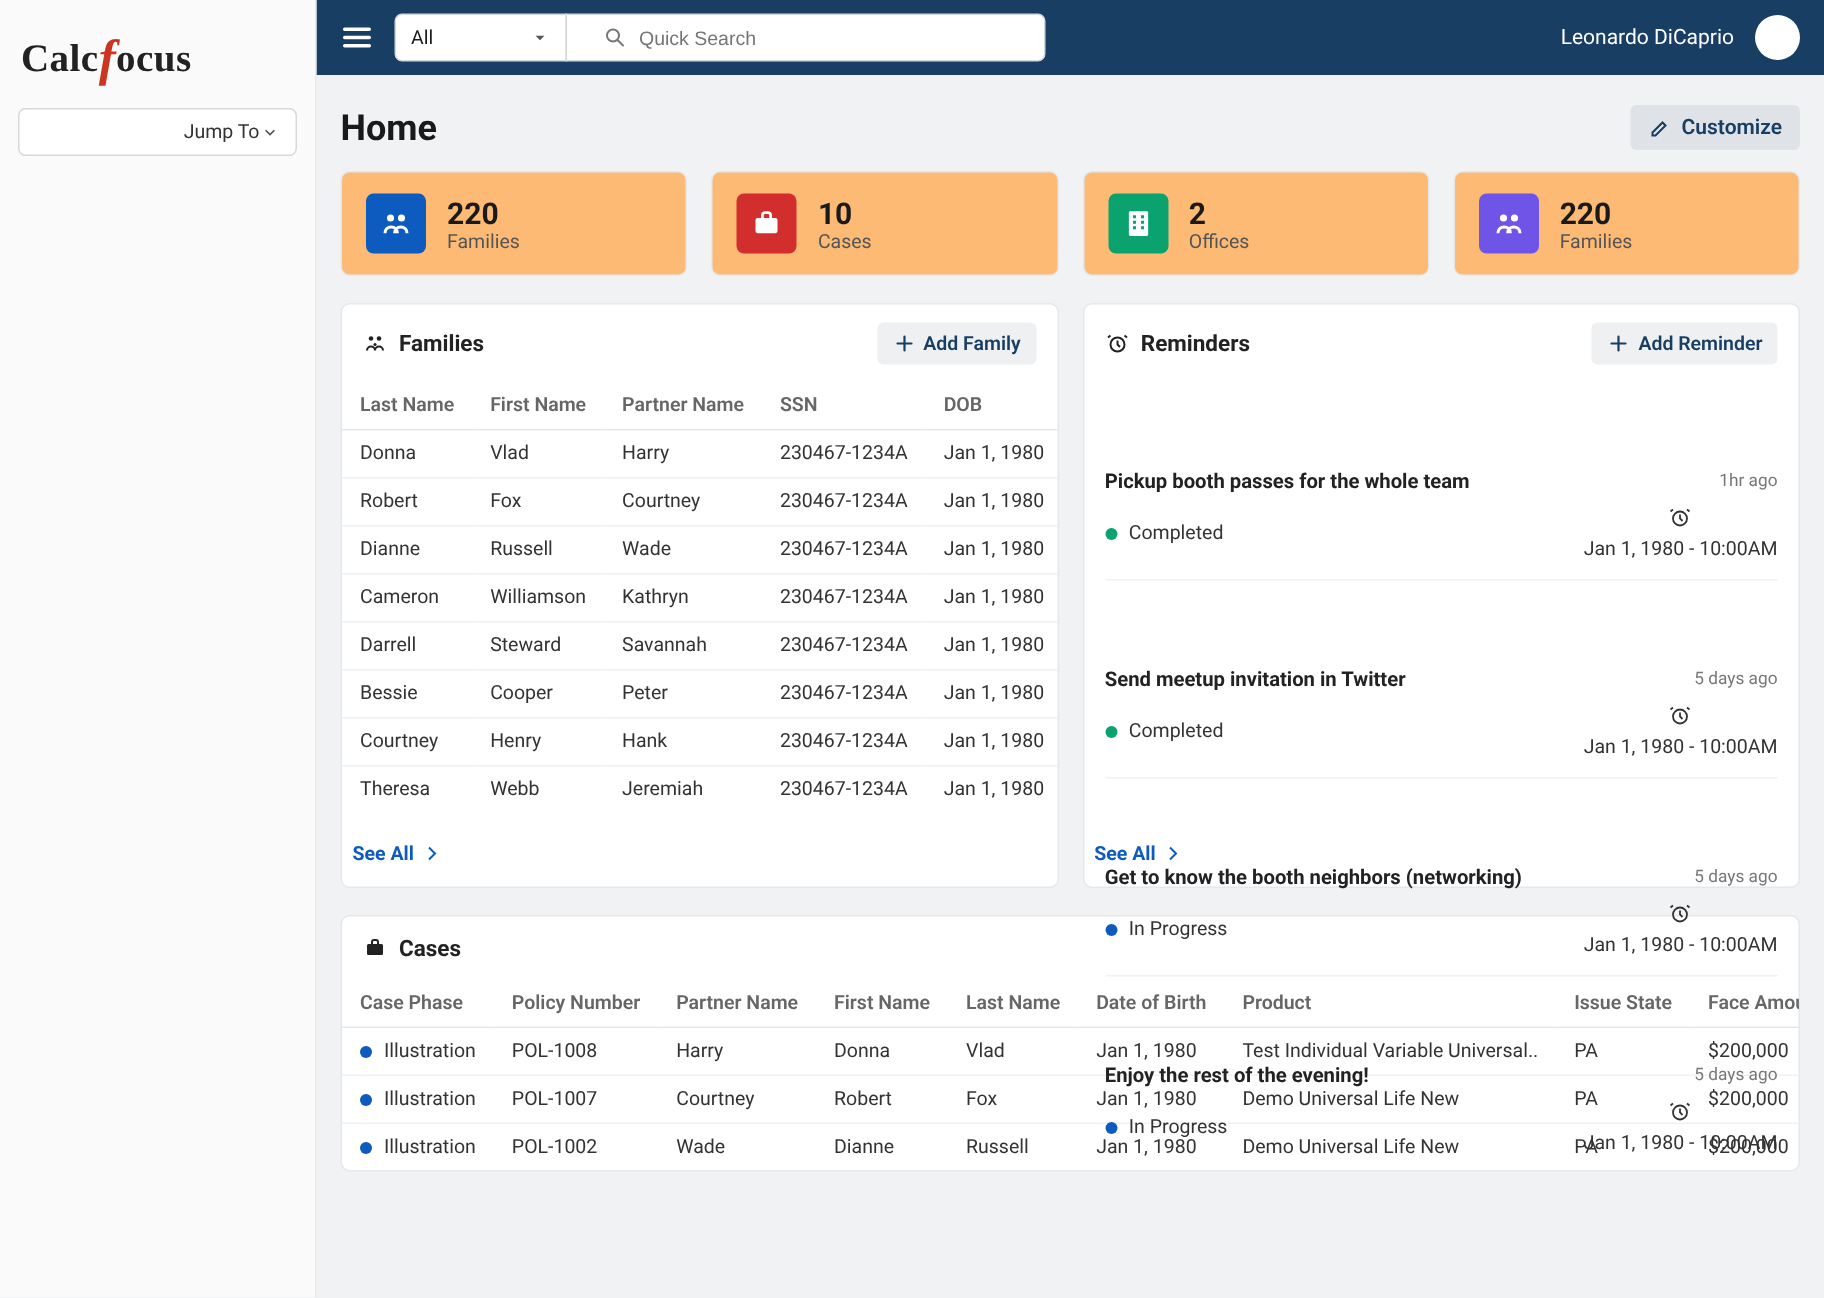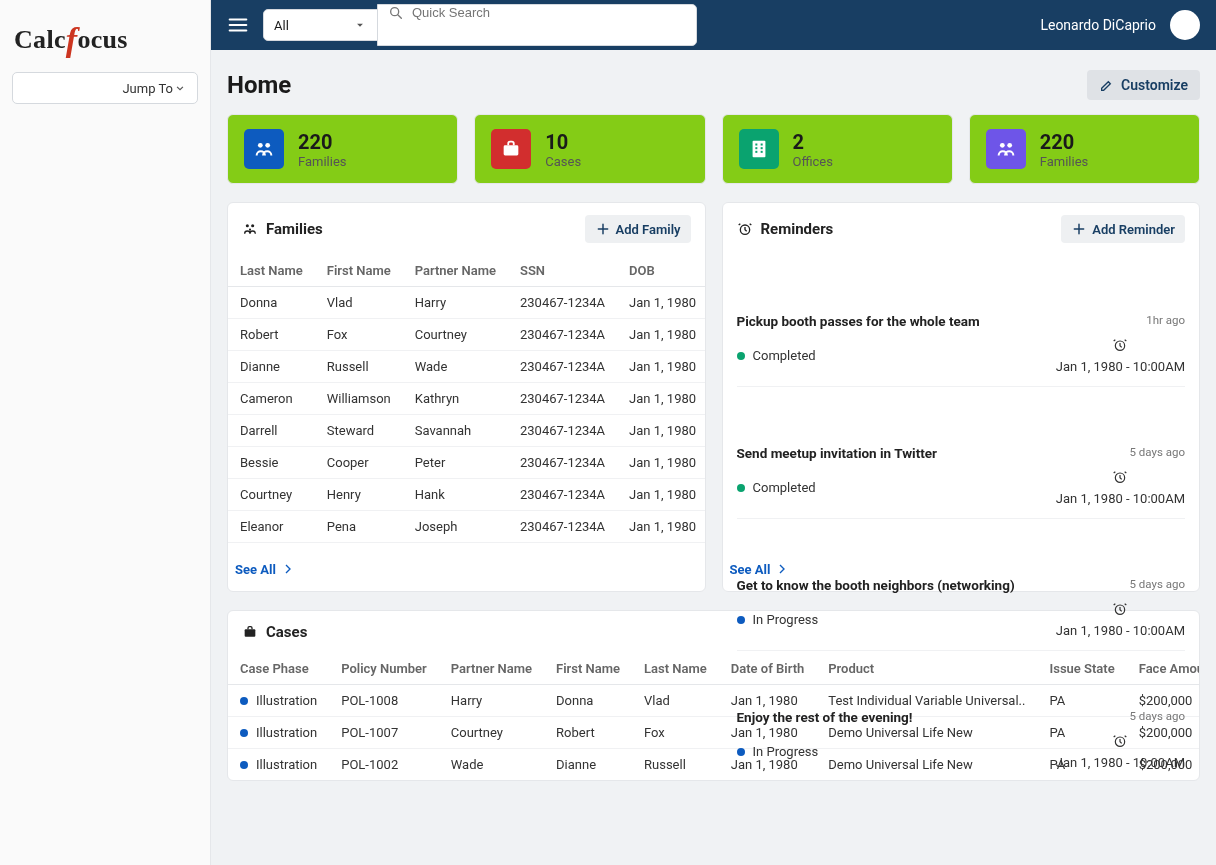--- a/index.html
+++ b/index.html
@@ -12,33 +12,33 @@
   .brand .f { color:#cc3520; font-family: "Brush Script MT","Comic Sans MS",cursive; font-size:34px; font-style:italic; position:relative; top:3px; }
   .brand .ocus { color:#222; font-family: Georgia, "Times New Roman", serif; }
   .jump-select { width:100%; height:32px; border:1px solid #d5d9de; border-radius:5px; background:#fff; display:flex; align-items:center; justify-content:flex-end; padding:0 10px; font-size:13px; color:#333; cursor:pointer; }
   .chev { width:14px; height:14px; }
   
   .main { flex:1; display:flex; flex-direction:column; overflow:hidden; }
   .topbar { height:50px; background:#183e63; display:flex; align-items:center; padding:0 16px; gap:14px; }
   .hamburger { color:#fff; cursor:pointer; }
   .searchwrap { display:flex; align-items:center; }
   .filter-dd { height:32px; width:115px; background:#fff; border:1px solid #d5d9de; border-radius:5px 0 0 5px; display:flex; align-items:center; justify-content:space-between; padding:0 10px; font-size:13px; cursor:pointer; margin-right:-1px; }
-  .search-box { height:42px; width:320px; background:#fff; border:1px solid #d5d9de; border-radius:0 5px 5px 0; display:flex; align-items:flex-start; padding:0 10px; gap:8px; }
+  .search-box { height:32px; width:320px; background:#fff; border:1px solid #d5d9de; border-radius:0 5px 5px 0; display:flex; align-items:center; padding:0 24px; gap:8px; }
   .search-box input { border:0; outline:0; font-size:13px; width:100%; color:#333; }
   .spacer { flex:1; }
   .username { color:#fff; font-size:14px; }
   .avatar { width:30px; height:30px; border-radius:50%; background:#fff; }
   
   .page { flex:1; padding:20px 16px; overflow:auto; }
   .page-head { display:flex; align-items:center; justify-content:space-between; margin-bottom:14px; }
   .page-title { font-size:24px; font-weight:700; color:#1a1a1a; }
   .customize-btn { background:#dfe2e6; border-radius:4px; padding:7px 12px; font-size:14px; font-weight:600; color:#183e63; display:flex; align-items:center; gap:6px; cursor:pointer; }
   
   .stat-row { display:flex; gap:16px; margin-bottom:18px; }
-  .stat-card { flex:1; background:#84cc16; border:1px solid #e5e7ea; border-radius:6px; padding:14px 16px; display:flex; align-items:center; gap:14px; }
+  .stat-card { flex:1; background:#fdba74; border:1px solid #e5e7ea; border-radius:6px; padding:14px 16px; display:flex; align-items:center; gap:14px; }
   .stat-icon { width:40px; height:40px; border-radius:5px; display:flex; align-items:center; justify-content:center; color:#fff; }
   .stat-num { font-size:20px; font-weight:700; }
   .stat-label { font-size:13px; color:#555; }
   
   .grid-row { display:flex; gap:16px; margin-bottom:18px; }
   .panel { background:#fff; border:1px solid #e5e7ea; border-radius:6px; }
   .panel.half { flex:1; min-width:0; }
   .panel.full { width:100%; }
   .panel-head { display:flex; align-items:center; justify-content:space-between; padding:12px 14px; }
   .panel-title { font-size:15px; font-weight:700; color:#222; display:flex; align-items:center; gap:8px; }
@@ -251,27 +251,20 @@
                     <td>Bessie</td>
                     <td>Cooper</td>
                     <td>Peter</td>
                     <td>230467-1234A</td>
                     <td>Jan 1, 1980</td>
                   </tr>
                   <tr>
                     <td>Courtney</td>
                     <td>Henry</td>
                     <td>Hank</td>
-                    <td>230467-1234A</td>
-                    <td>Jan 1, 1980</td>
-                  </tr>
-                  <tr>
-                    <td>Eleanor</td>
-                    <td>Pena</td>
-                    <td>Joseph</td>
                     <td>230467-1234A</td>
                     <td>Jan 1, 1980</td>
                   </tr>
                   <tr>
                     <td>Theresa</td>
                     <td>Webb</td>
                     <td>Jeremiah</td>
                     <td>230467-1234A</td>
                     <td>Jan 1, 1980</td>
                   </tr>

